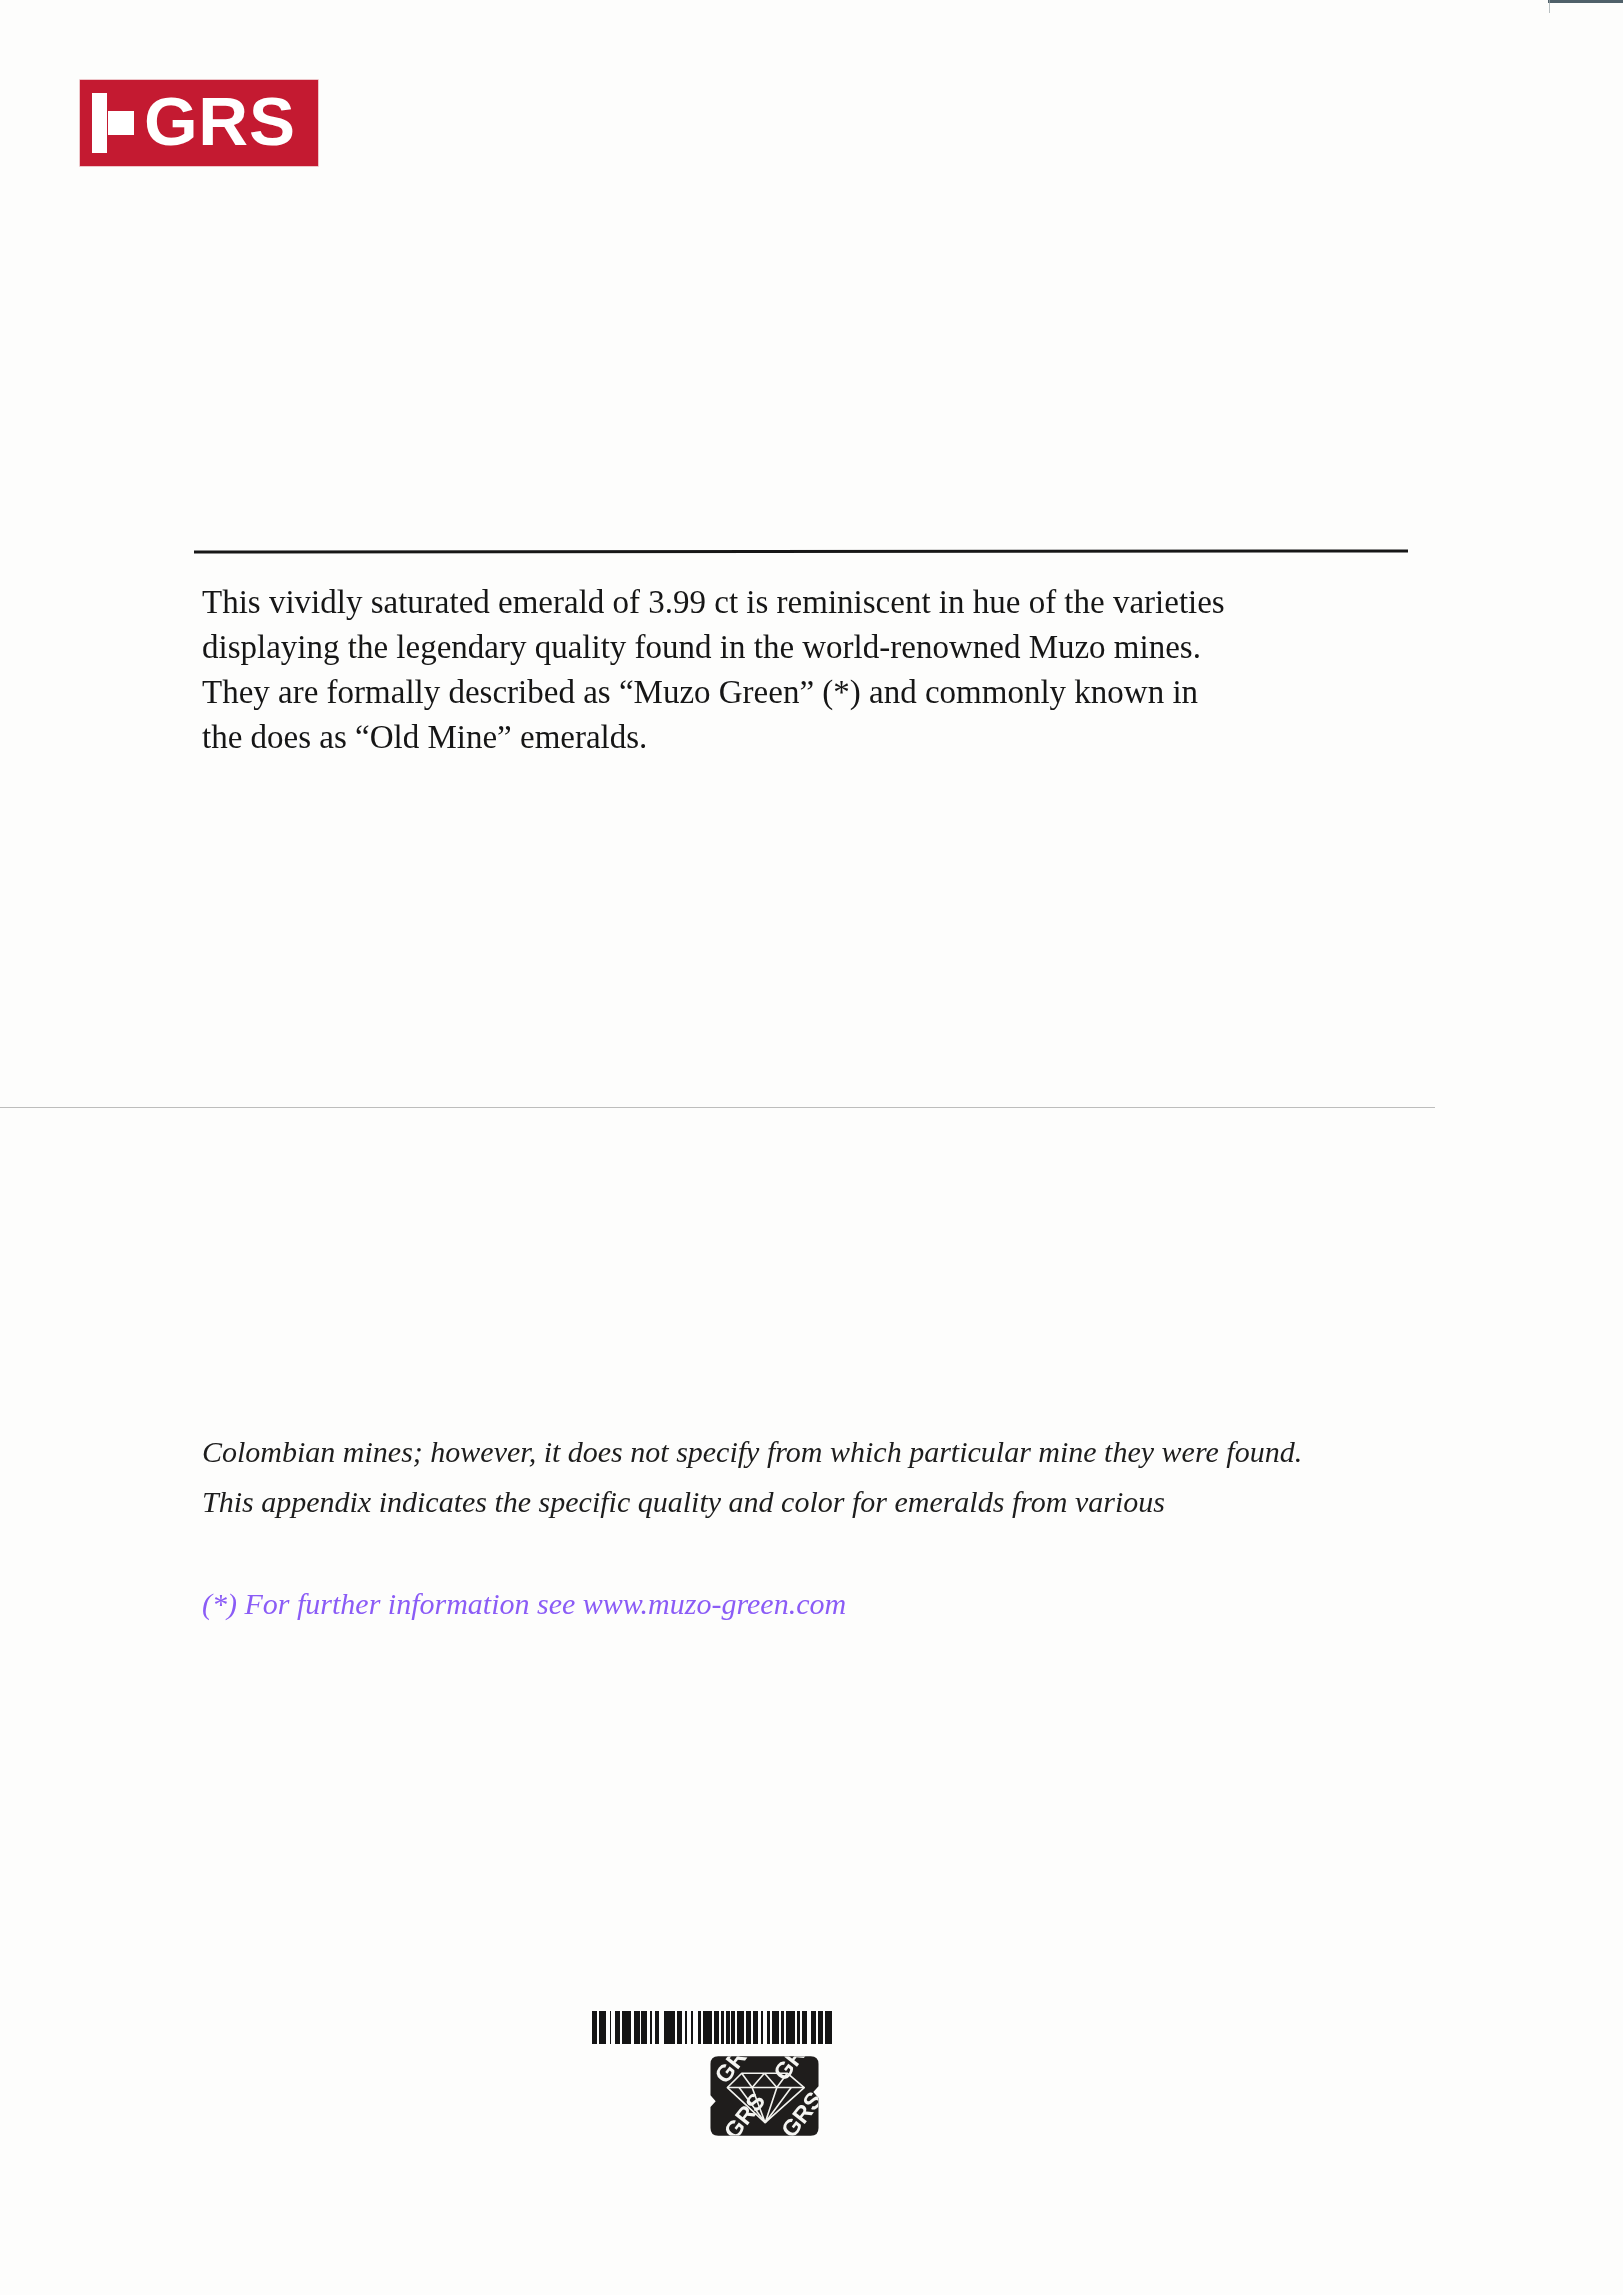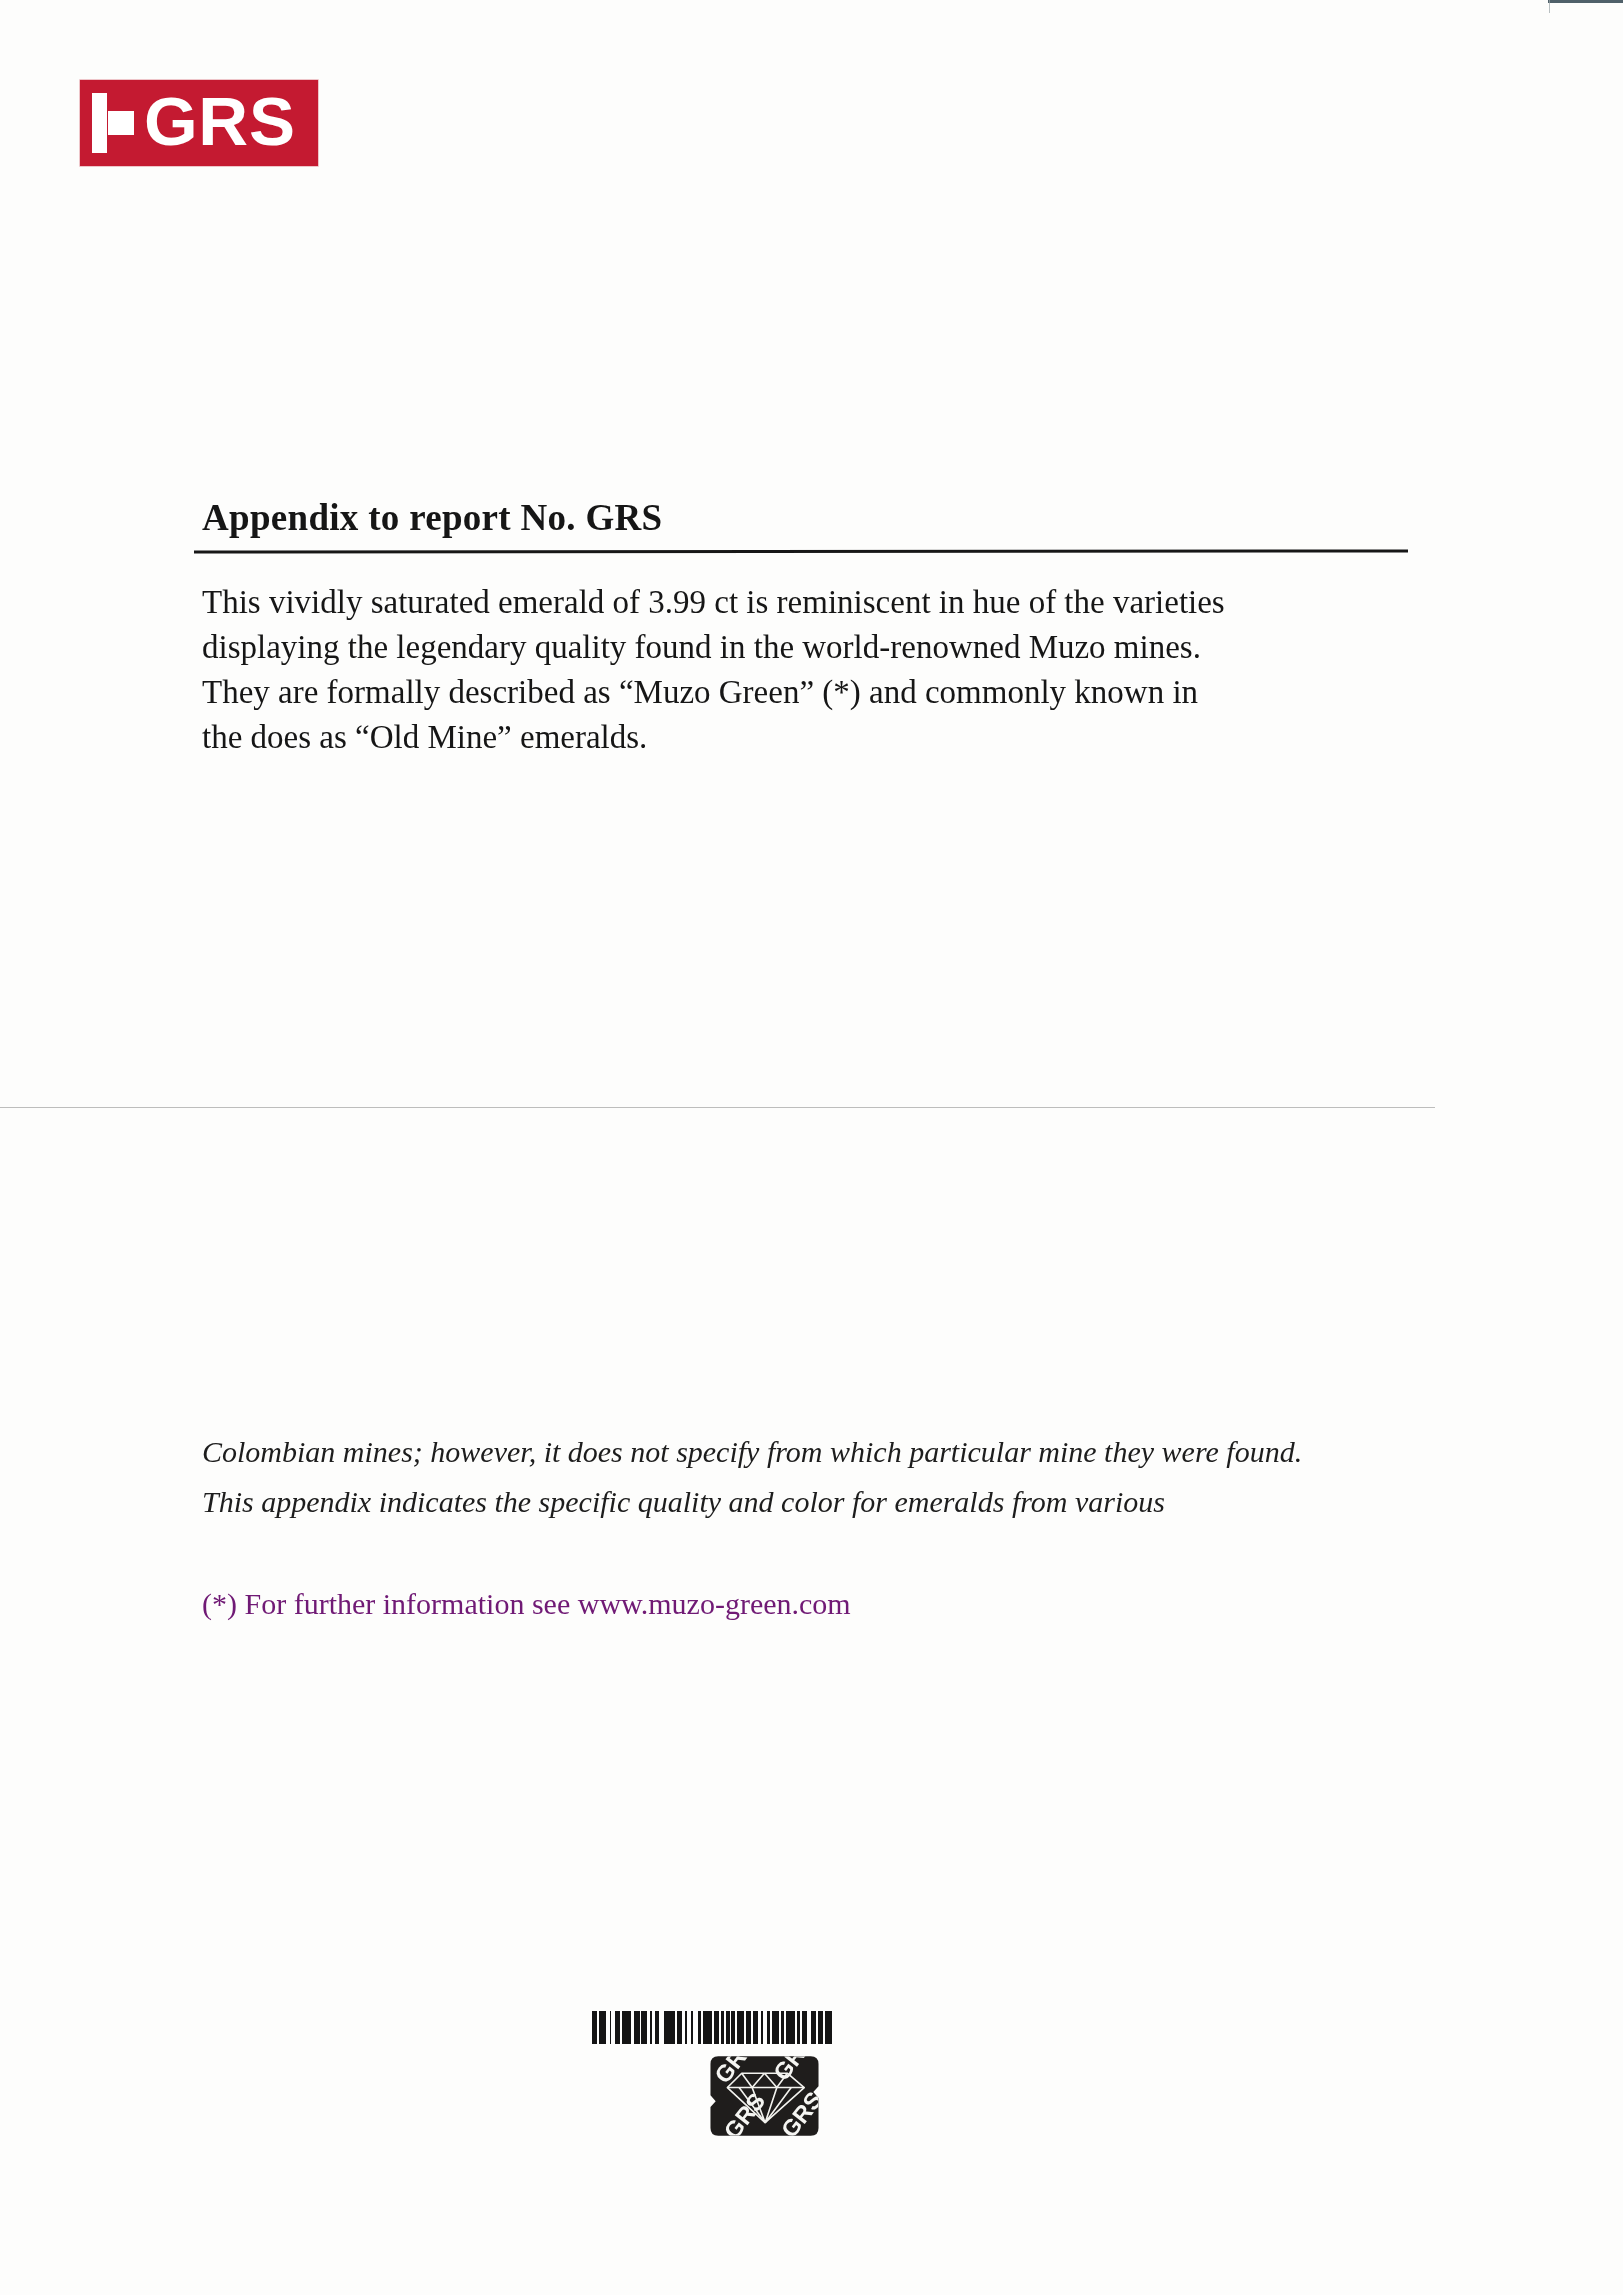--- a/index.html
+++ b/index.html
@@ -67,21 +67,21 @@
   .fold-line{
     position:absolute;left:0;top:1107px;width:1435px;height:1.3px;
     background:#b2b2b0;opacity:.85;
   }
 
   
   .note-par{position:absolute;left:202px;top:1427px;width:1283px;font-style:italic;color:#1d1d1d;}
   .note-par .line{font-size:30px;line-height:50px;white-space:nowrap;}
   .footnote{
     position:absolute;left:202px;top:1584px;
-    font-size:30px;line-height:39px;color:#701a75;white-space:nowrap;
+    font-style:italic;font-size:30px;line-height:39px;color:#8b5cf6;white-space:nowrap;
   }
 
   
   .barcode{
     position:absolute;left:592px;top:2011px;height:33px;
     display:flex;align-items:stretch;
   }
   .bc-bar{flex:none;height:100%;background:#141414;}
   .bc-space{flex:none;height:100%;background:transparent;}
 
@@ -105,21 +105,20 @@
   <header class="brand">
     <div class="logo-box">
       <div class="cross">
         <div class="cross-v"></div>
         <div class="cross-h"></div>
       </div>
       <div class="logo-acronym">GRS</div>
     </div>
   </header>
 
-  <h1 class="heading">Appendix to report No. GRS</h1>
   <div class="heading-rule"></div>
 
   <div class="body-par">
     <div class="line">This vividly saturated emerald of 3.99 ct is reminiscent in hue of the varieties</div>
     <div class="line">displaying the legendary quality found in the world-renowned Muzo mines.</div>
     <div class="line">They are formally described as “Muzo Green” (*) and commonly known in</div>
     <div class="line">the does as “Old Mine” emeralds.</div>
   </div>
 
   <div class="fold-line"></div>

